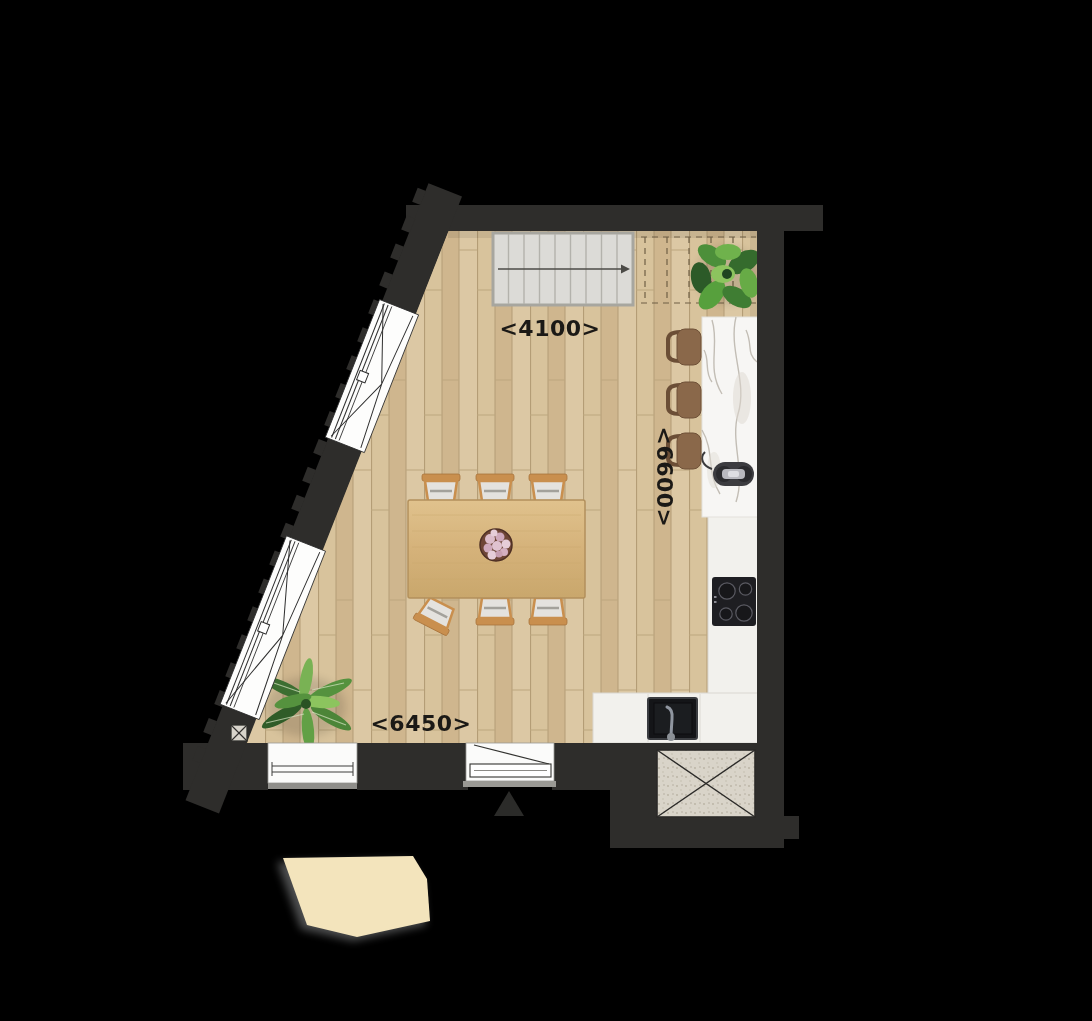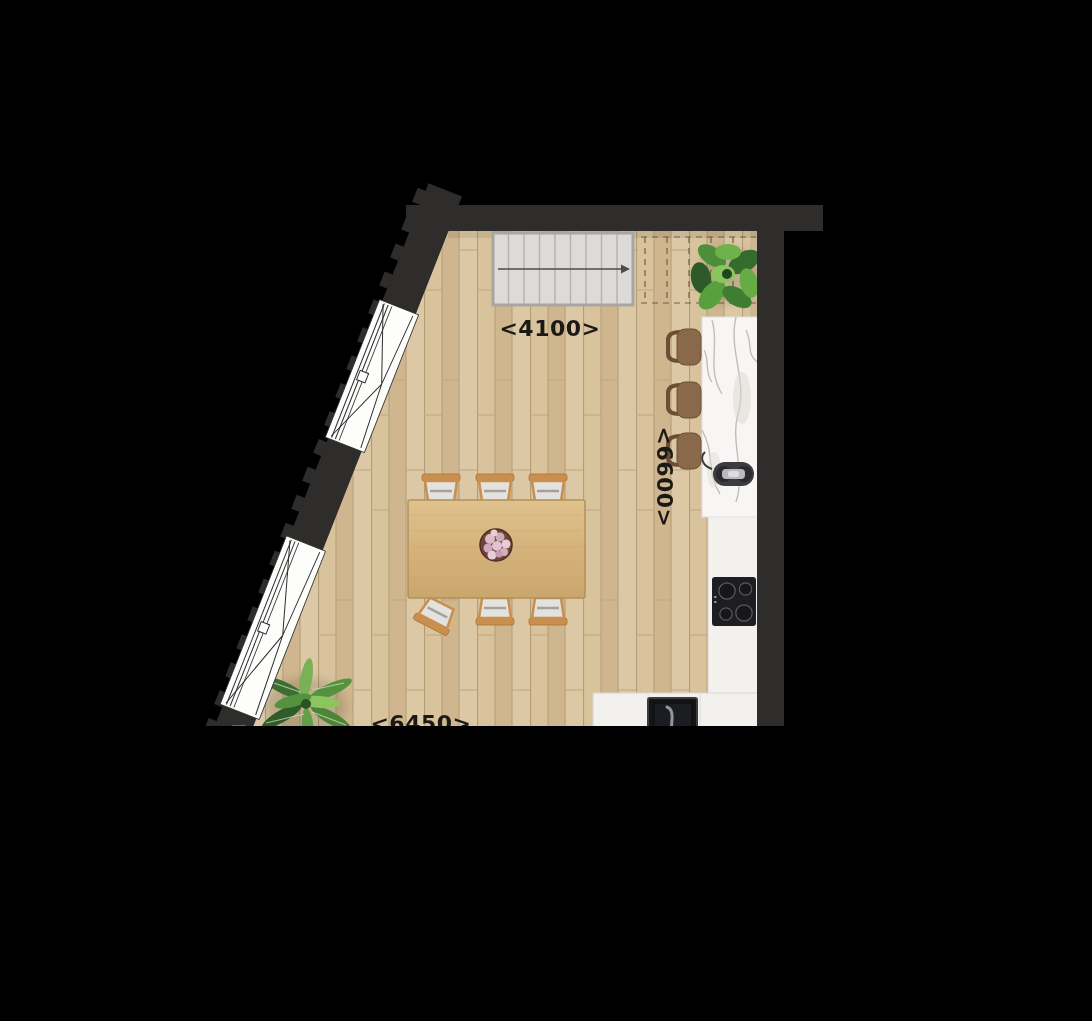--- a/index.html
+++ b/index.html
@@ -1,17 +1,17 @@
 <!DOCTYPE html>
 <html><head>
 <meta charset="utf-8">
 <style>
   html,body{margin:0;padding:0;background:#000;}
   .canvas-wrap{
-    position:relative;width:1092px;height:726px;background:#000;overflow:hidden;
+    position:relative;width:1092px;height:1021px;background:#000;overflow:hidden;
     font-family:"DejaVu Sans", sans-serif;
   }
   svg{display:block}
   text.dim{
     font-family:"DejaVu Sans", sans-serif;
     font-size:22px;font-weight:600;letter-spacing:.5px;fill:#1b1916;
   }
 </style>
 </head>
 <body>

